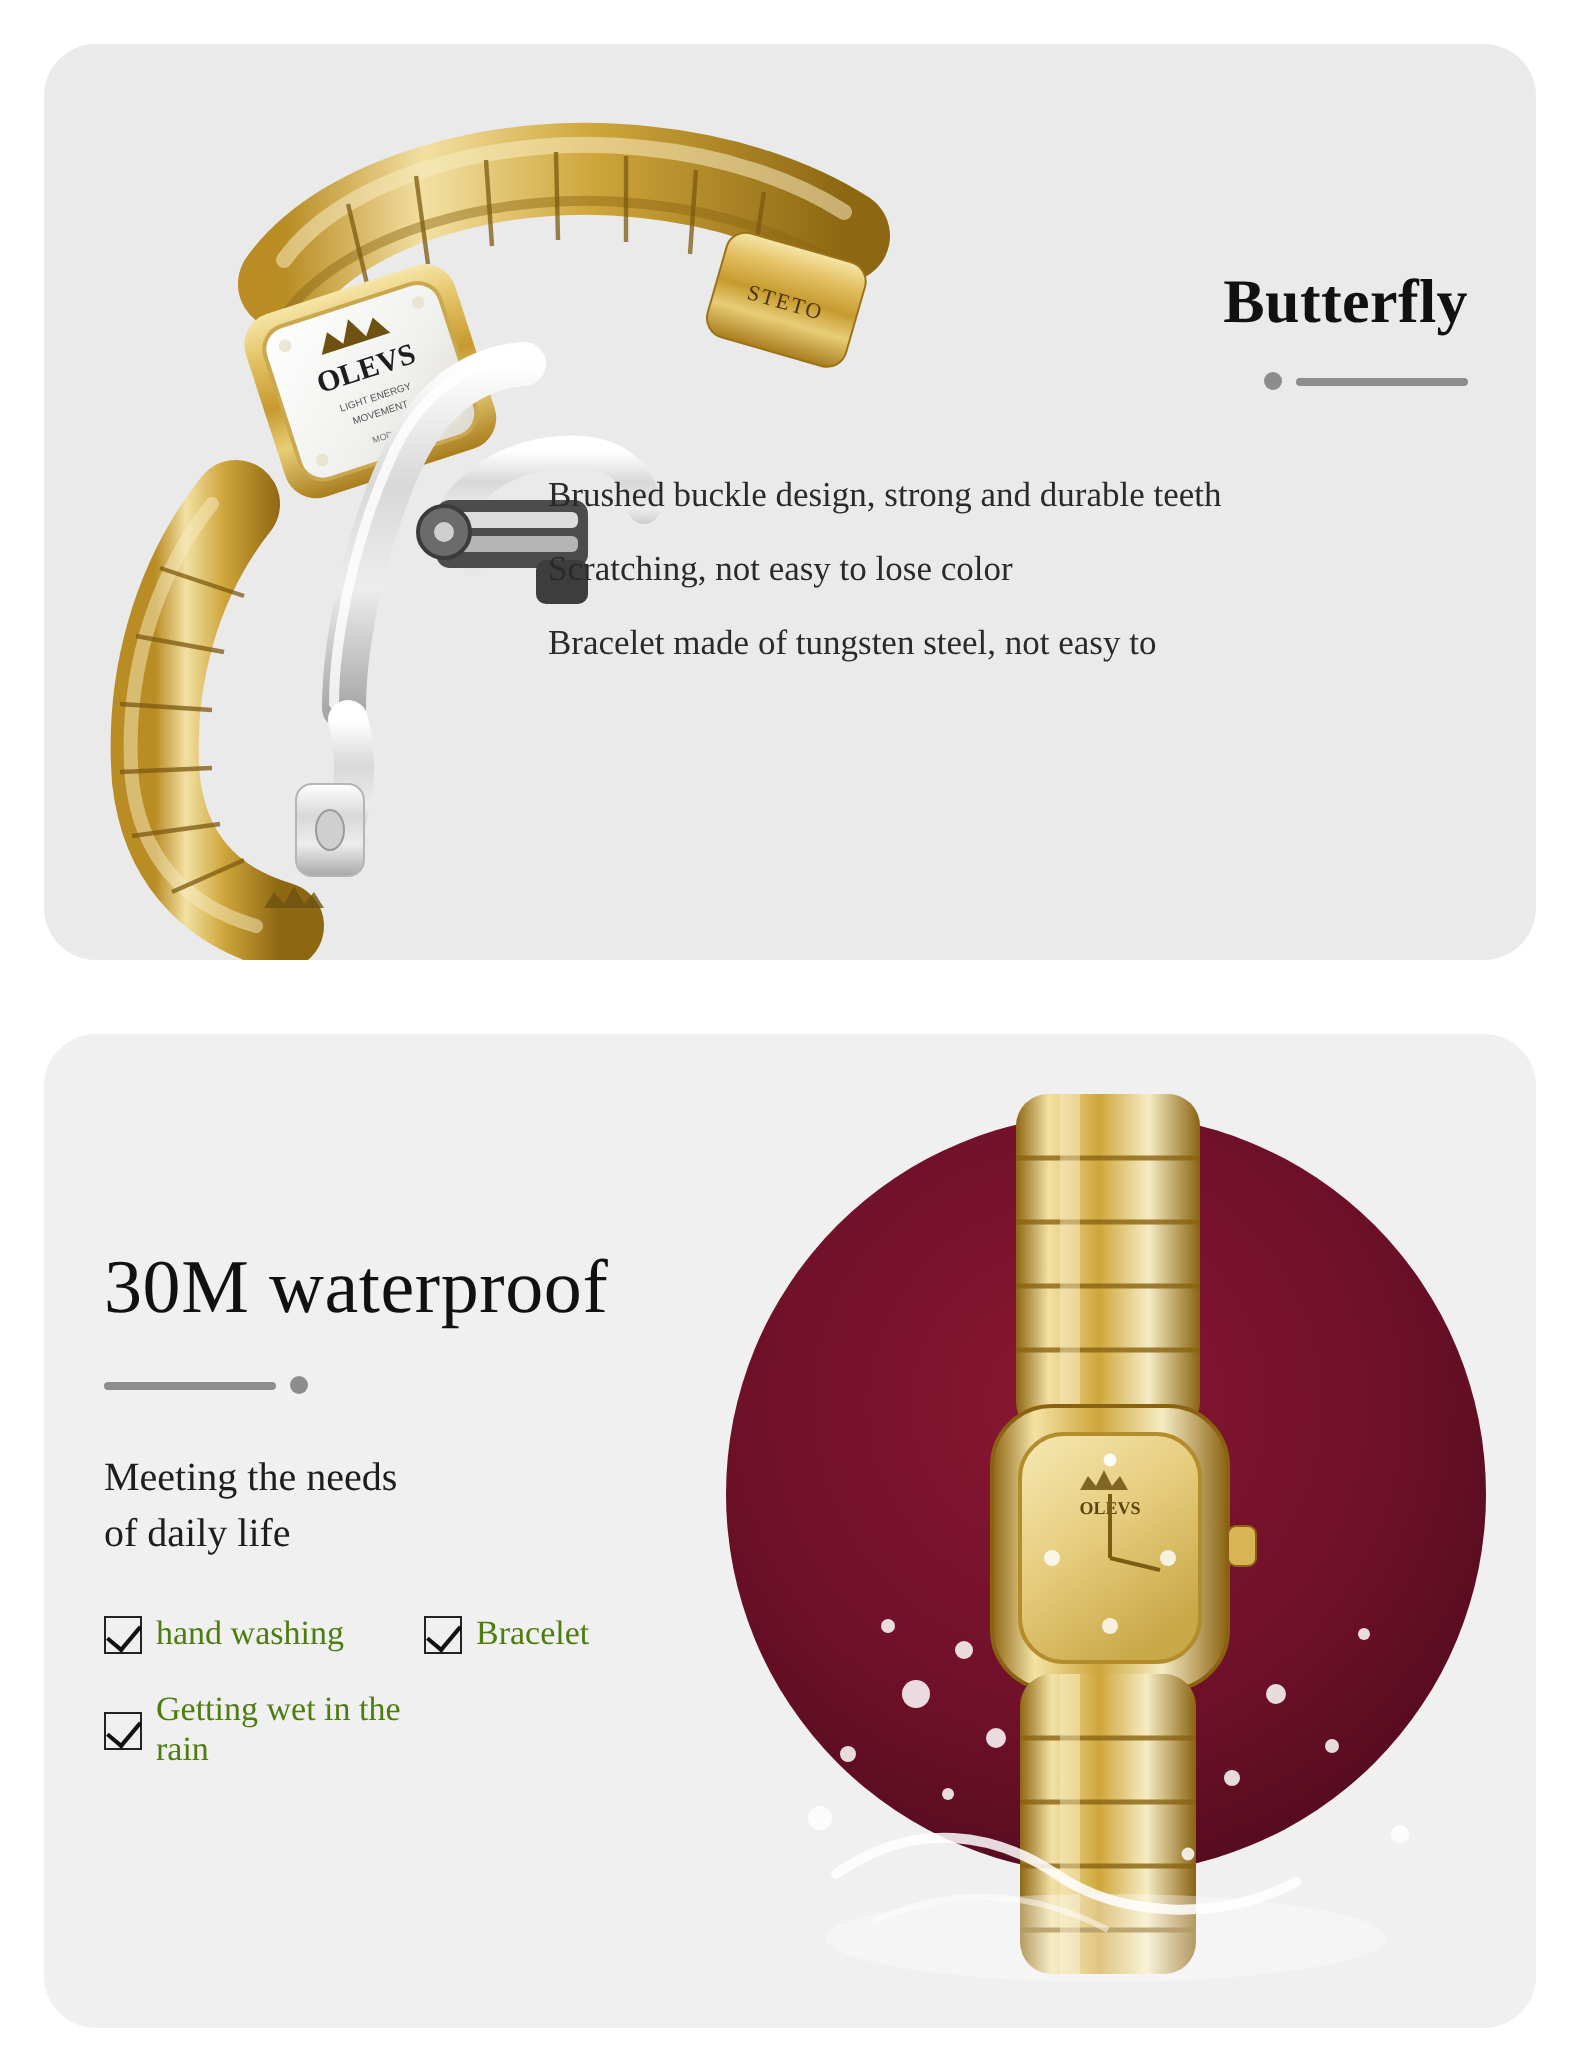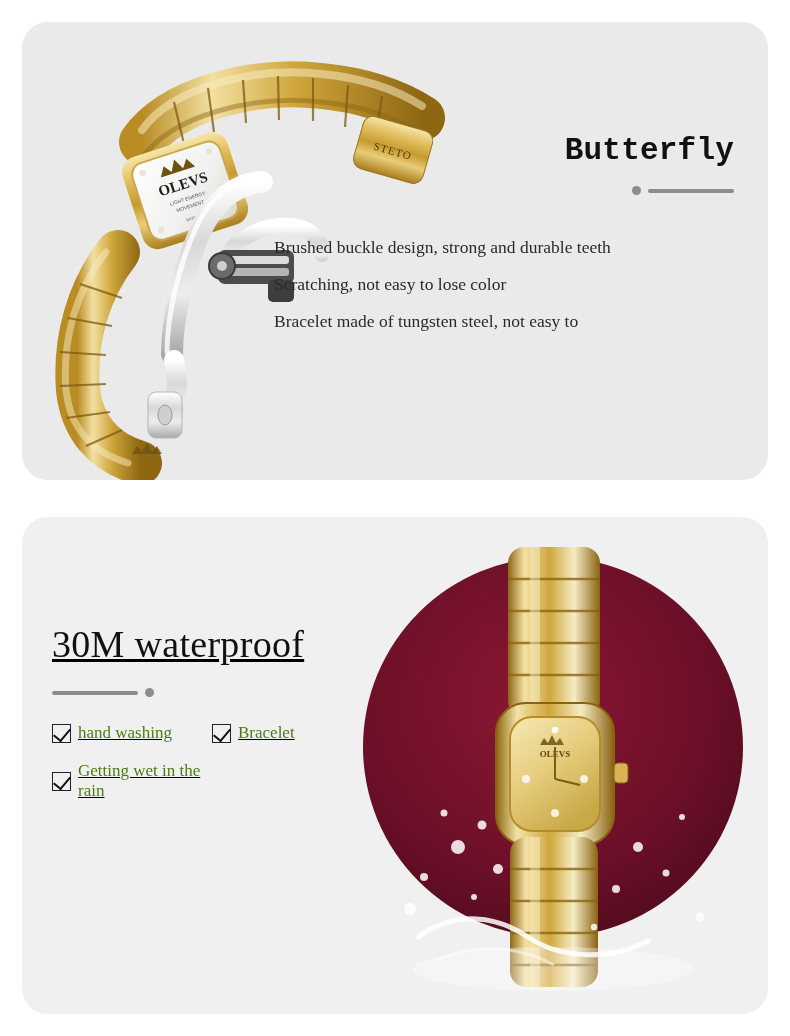--- a/index.html
+++ b/index.html
@@ -29,21 +29,21 @@
     overflow: hidden;
   }
   .panel-one-text {
     position: absolute;
     right: 34px;
     top: 108px;
     width: 460px;
     text-align: right;
   }
   .headline {
-    font-family: Liberation Mono, monospace;
+    font-family: Liberation Serif, serif;
     font-weight: bold;
     font-size: 31px;
     line-height: 42px;
     color: #111111;
     letter-spacing: 0.2px;
   }
   .divider-right {
     display: flex;
     align-items: center;
     justify-content: flex-end;
@@ -79,21 +79,20 @@
     height: 497px;
     background: #f0f0f0;
     border-radius: 26px;
     overflow: hidden;
   }
   .panel-two-text {
     position: absolute;
     left: 30px;
     top: 105px;
     width: 420px;
-    text-decoration: underline;
   }
   .headline2 {
     font-family: "Liberation Serif", serif;
     font-size: 38px;
     color: #111111;
     letter-spacing: 0.3px;
   }
   .divider-left {
     display: flex;
     align-items: center;
@@ -351,20 +350,24 @@
       </g>
       <ellipse cx="205" cy="452" rx="140" ry="22" fill="#ffffff" opacity="0.35"></ellipse>
     </svg>
 
     <div class="panel-two-text">
       <div class="headline2">30M waterproof</div>
       <div class="divider-left">
         <span class="bar"></span>
         <span class="dot"></span>
       </div>
+      <div class="sub2">
+        <div>Meeting the needs</div>
+        <div>of daily life</div>
+      </div>
       <div class="check-grid">
         <div class="check-item">
           <span class="cbox"></span>
           <span>hand washing</span>
         </div>
         <div class="check-item">
           <span class="cbox"></span>
           <span>Bracelet</span>
         </div>
         <div class="check-item">

